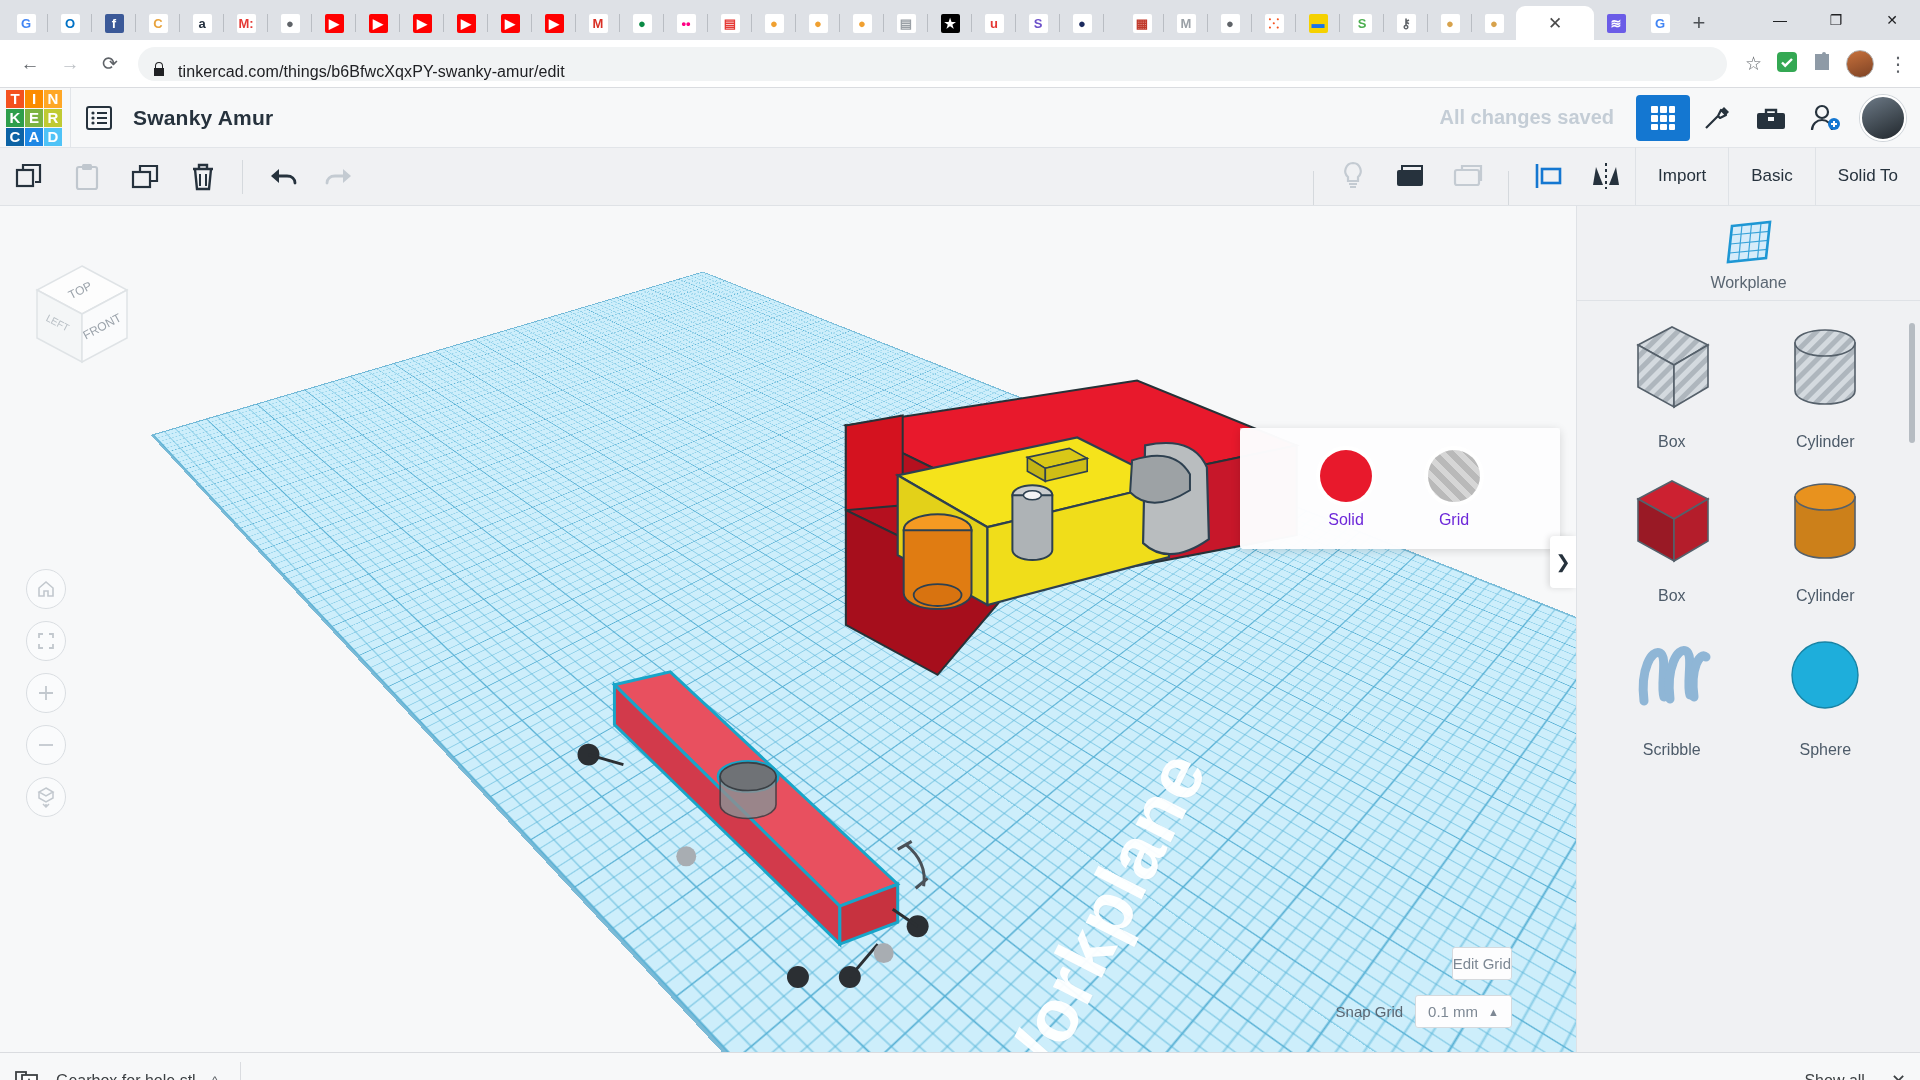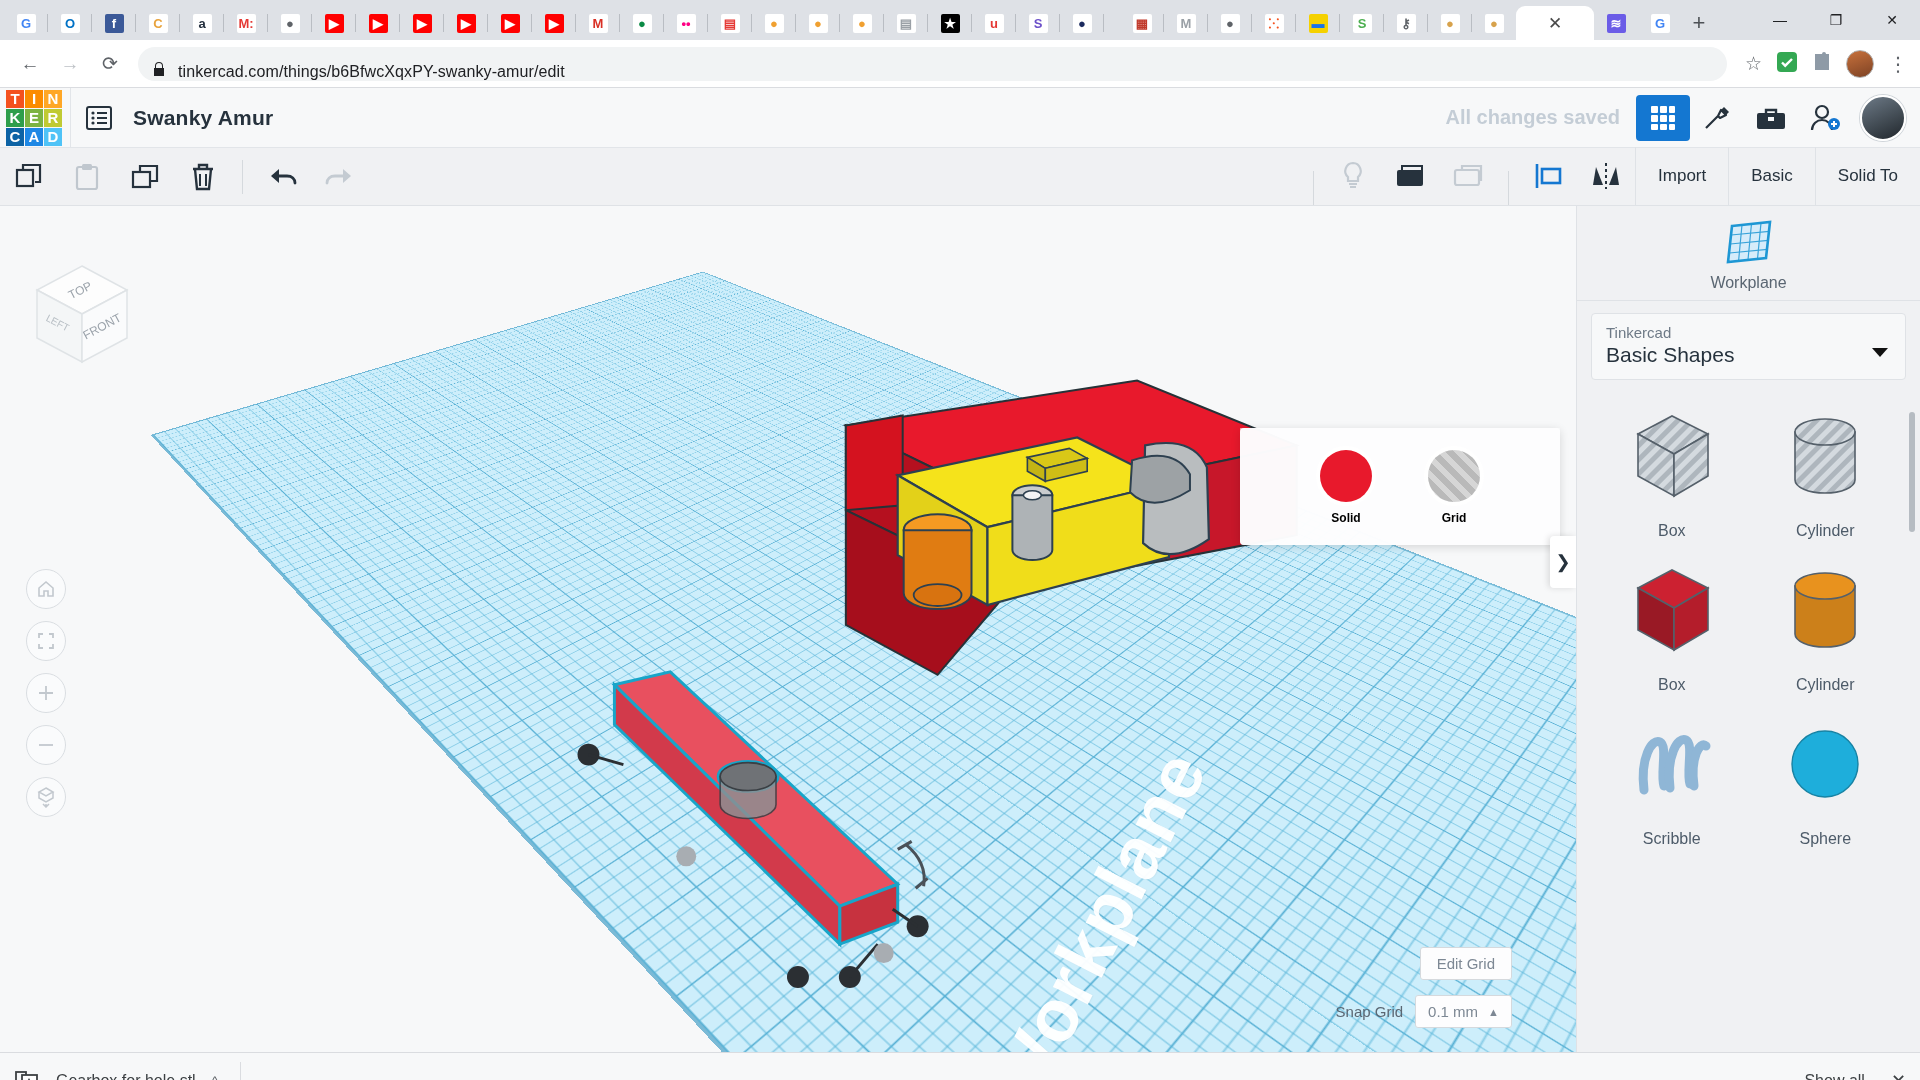--- a/index.html
+++ b/index.html
@@ -95,21 +95,21 @@
   .tc-menu-icon {
     width: 56px; height: 60px; display: flex; align-items: center;
     justify-content: center;
   }
   .tc-title {
     font-size: 21px; color: #26323d; font-weight: bold; margin-left: 6px;
     letter-spacing: .2px;
   }
   .tc-saved {
     margin-left: auto; color: #c4cdd6; font-size: 20px; font-weight: bold;
-    padding-right: 16px;
+    padding-right: 22px;
   }
   .tc-hdr-icons { display: flex; align-items: center; gap: 0; padding-right: 14px; }
   .tc-hdr-btn {
     width: 54px; height: 46px; display: flex; align-items: center;
     justify-content: center; border-radius: 4px;
   }
   .tc-hdr-btn.active { background: #1477d1; }
   .avatar-lg {
     width: 46px; height: 46px; border-radius: 50%; margin-left: 8px;
     background: linear-gradient(155deg,#6d7a87 0%,#3f4850 60%,#20262c 100%);
@@ -186,25 +186,25 @@
   }
   .sp-title { font-size: 19px; color: #26323d; font-weight: bold; margin-left: 18px; }
   .sp-head-icons { margin-left: auto; display: flex; gap: 14px; padding-right: 16px; }
   .sp-body {
     display: flex; justify-content: center; gap: 56px;
     padding: 22px 0 20px; background: rgba(252,252,253,.55);
     border-radius: 0 0 4px 4px;
   }
   .sp-opt { display: flex; flex-direction: column; align-items: center; gap: 9px; }
   .sp-swatch { width: 52px; height: 52px; border-radius: 50%; box-shadow: 0 0 0 4px #fff, 0 1px 3px rgba(0,0,0,.18); }
-  .sp-label { font-size: 12px; color: #000000; font-weight: bold; }
+  .sp-label { font-size: 16px; color: #6d28d9; }
 
   
   .edit-grid-btn {
-    position: absolute; right: 64px; bottom: 72px; padding: 7px 16px;
+    position: absolute; right: 64px; bottom: 72px; padding: 7px 0;
     border: 1px solid #d5d9dd; border-radius: 3px; background: #fdfdfe;
     font-size: 15px; color: #7d8894;
   }
   .snap-row {
     position: absolute; right: 64px; bottom: 24px;
     display: flex; align-items: center; gap: 12px;
   }
   .snap-label { font-size: 15px; color: #5a6672; }
   .snap-select {
     padding: 7px 12px; border: 1px solid #d5d9dd; border-radius: 3px;
@@ -719,31 +719,20 @@
           <path d="M10 8 L48 4 L44 40 L6 44 Z" fill="#d6ecfa" stroke="#1e97d4" stroke-width="2.6"></path>
           <g stroke="#1e97d4" stroke-width="1.2" opacity=".85">
             <path d="M20 6.8 L16.6 42.8M29.5 5.8 L26 41.8M39 4.9 L35.5 40.9"></path>
             <path d="M9 17 L47.2 13.3M8.2 26 L46.3 22.3M7.4 35 L45.4 31.3"></path>
           </g>
         </svg>
         <div class="sb-tool-label">Workplane</div>
       </div>
     </div>
 
-    <div class="sb-select-wrap">
-      <div class="sb-select">
-        <div class="sb-select-sub">Tinkercad</div>
-        <div class="sb-select-main">Basic Shapes</div>
-        <span class="sb-caret">
-          <svg width="18" height="12" viewBox="0 0 18 12">
-              <path d="M1 2h16L9 11z" fill="#111"></path>
-            </svg>
-        </span>
-      </div>
-    </div>
 
     <div class="sb-grid">
       <div class="sb-grid-inner" id="shape-grid">
           <div class="sb-item">
             <div><svg width="104" height="104" viewBox="0 0 104 104">
                 <defs>
                   <pattern id="hshape-box-hole" width="10" height="10" patternUnits="userSpaceOnUse" patternTransform="rotate(45)">
                     <rect width="10" height="10" fill="#d4dadf"></rect>
                     <rect width="5" height="10" fill="#aeb6bd"></rect>
                   </pattern>

